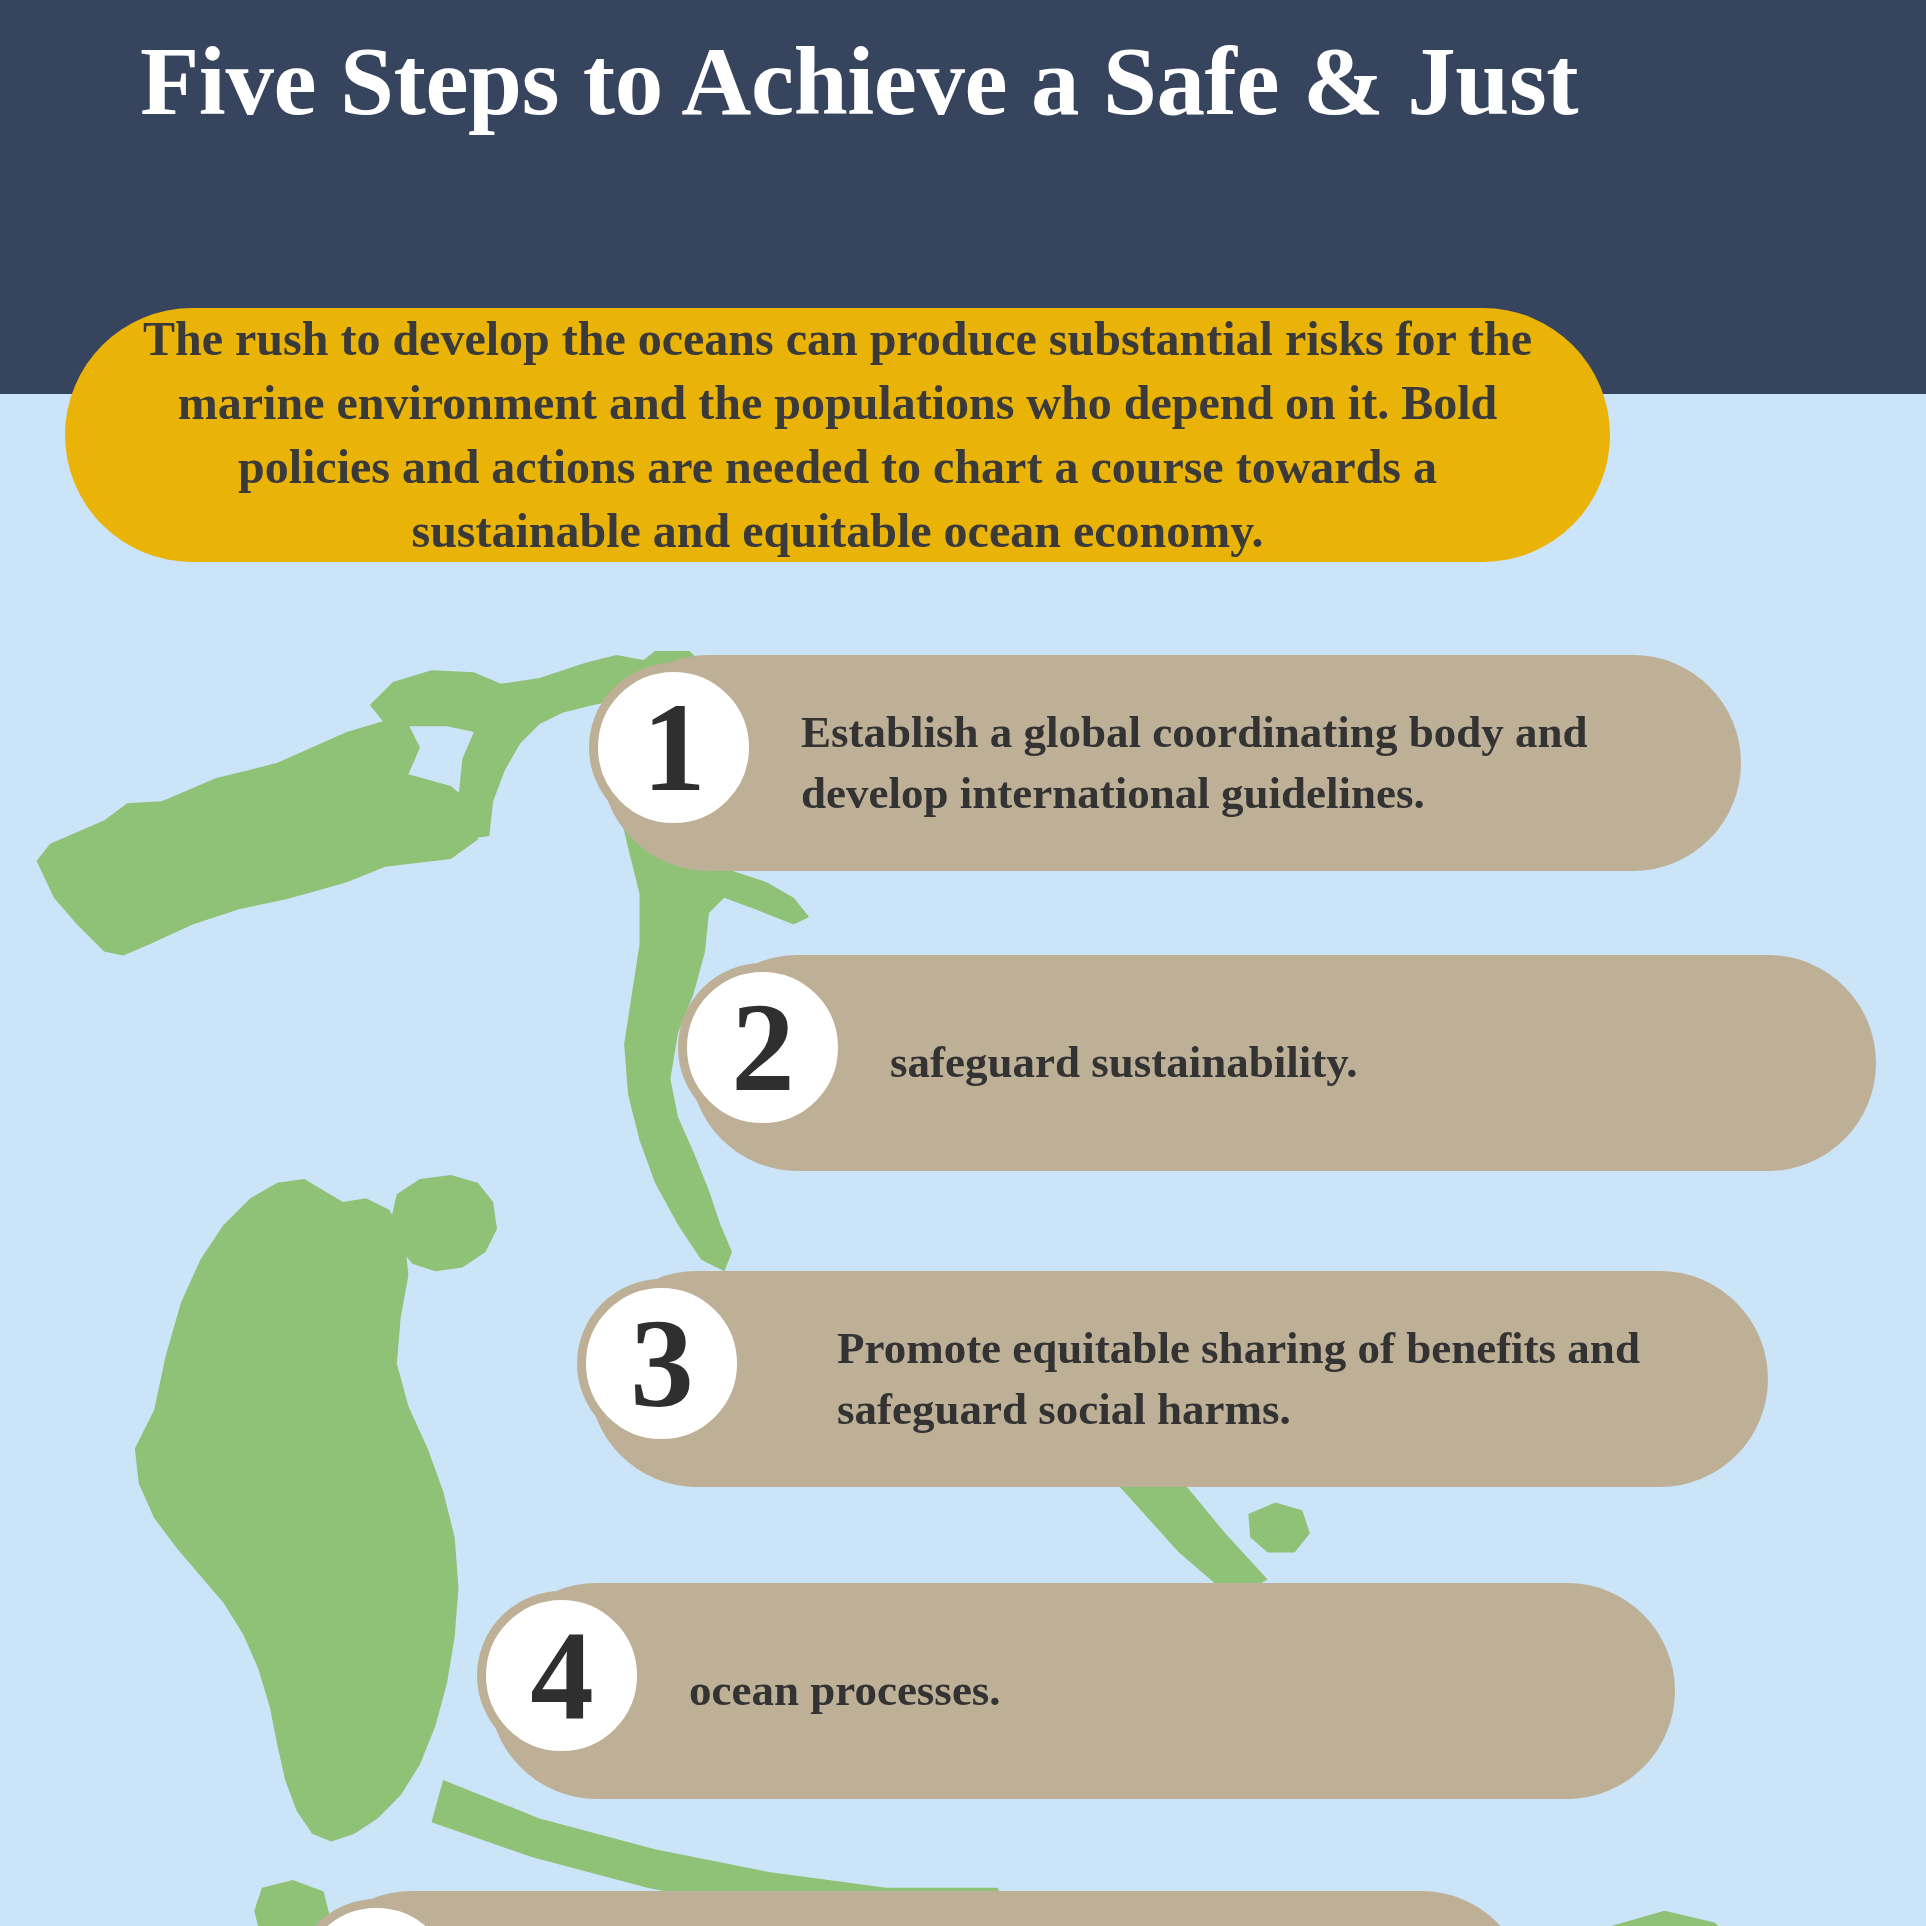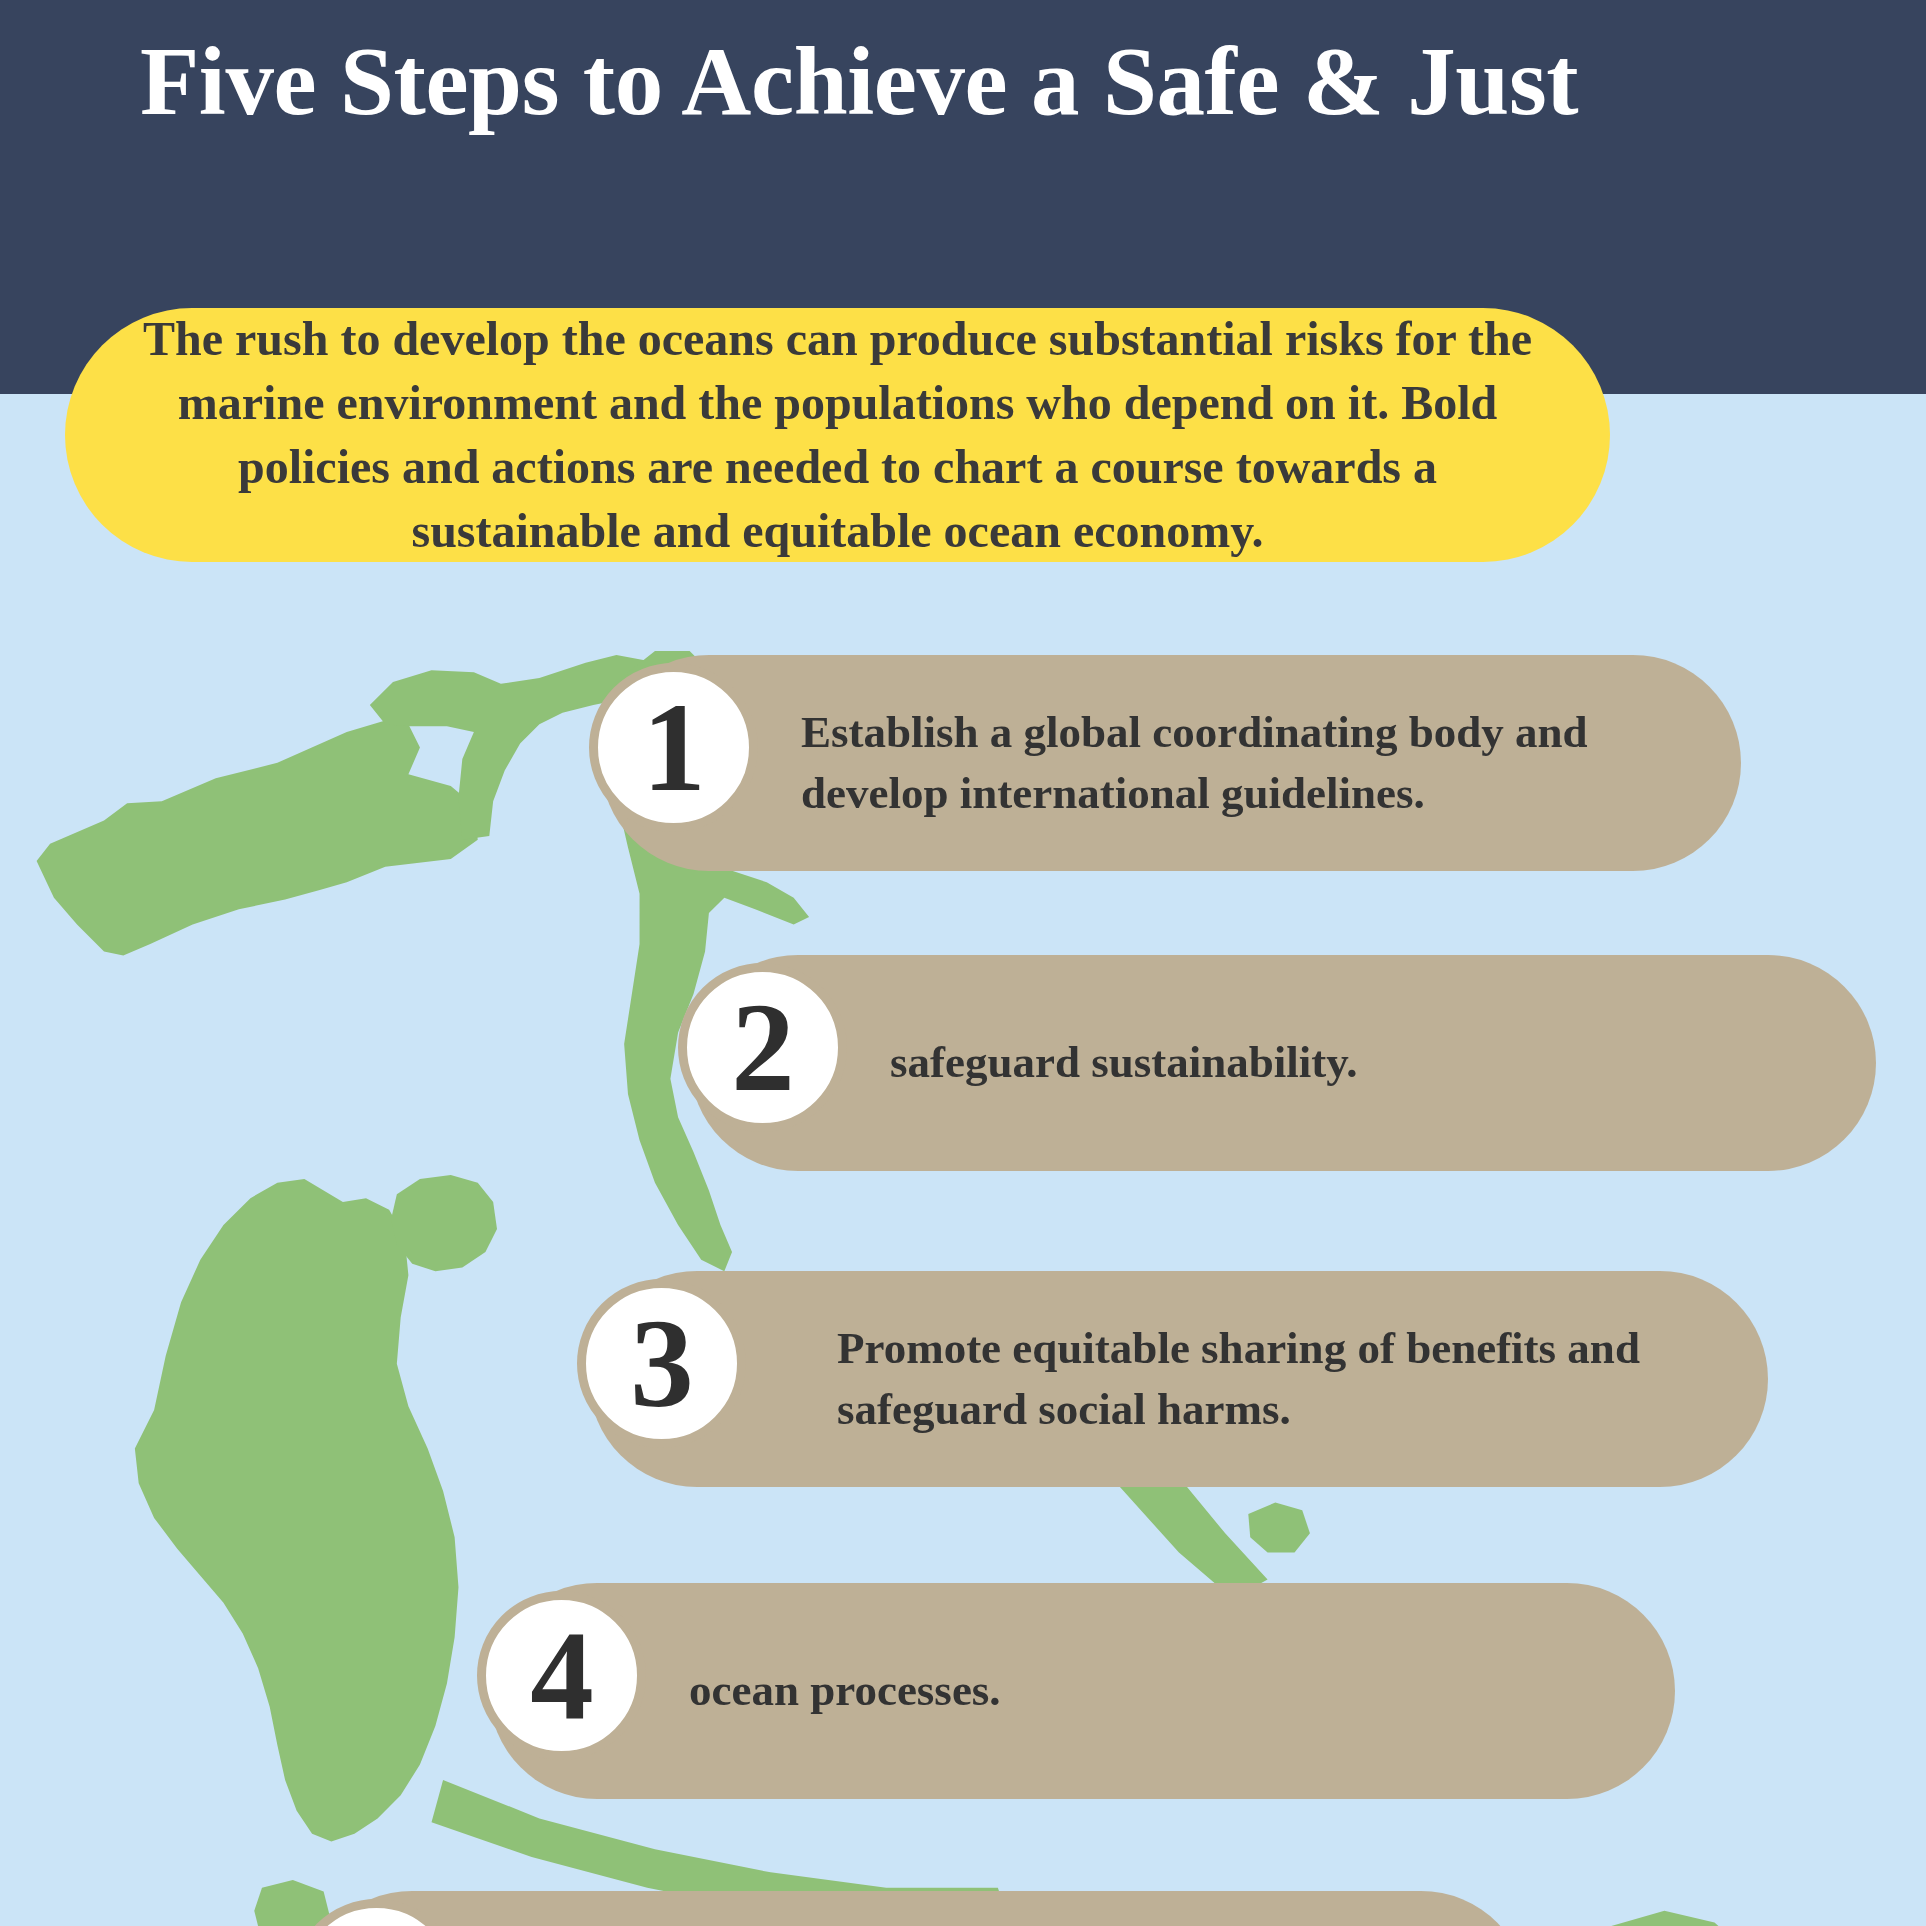--- a/index.html
+++ b/index.html
@@ -27,21 +27,21 @@
     font-size:97px;line-height:1.13;
     font-weight:bold;
     letter-spacing:-0.4px;
     margin-left:28px;
   }
   .title .l2{display:block;}
 
   
   .subtitle-pill{
     position:absolute;left:65px;top:308px;width:1545px;height:254px;
-    background:#fde047;
+    background:#eab308;
     border-radius:127px/127px;
     display:flex;align-items:center;justify-content:center;
     box-sizing:border-box;
     padding:0 69px;
   }
   .subtitle-text{
     color:#3a3a3a;font-weight:bold;font-size:48px;line-height:1.33;
     text-align:center;
   }
 

